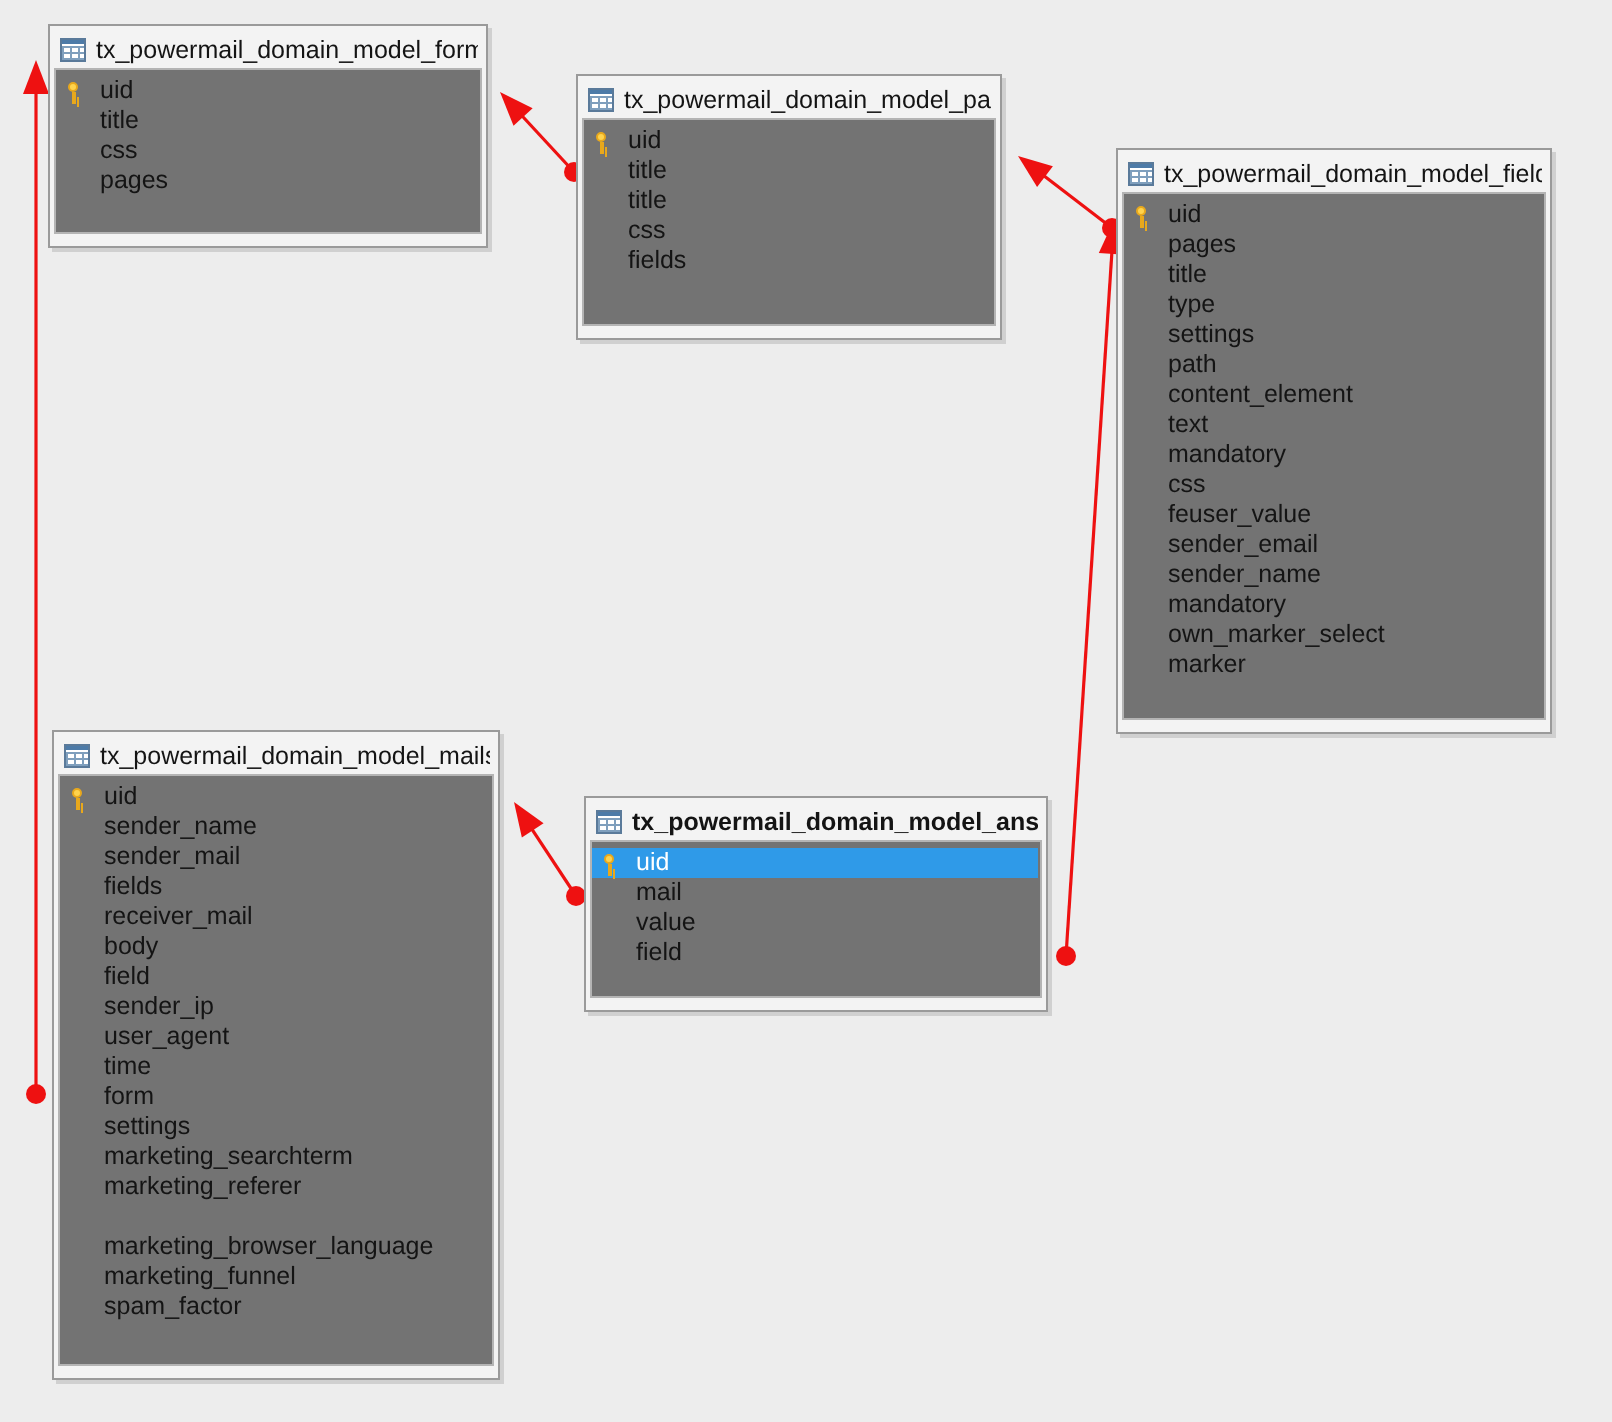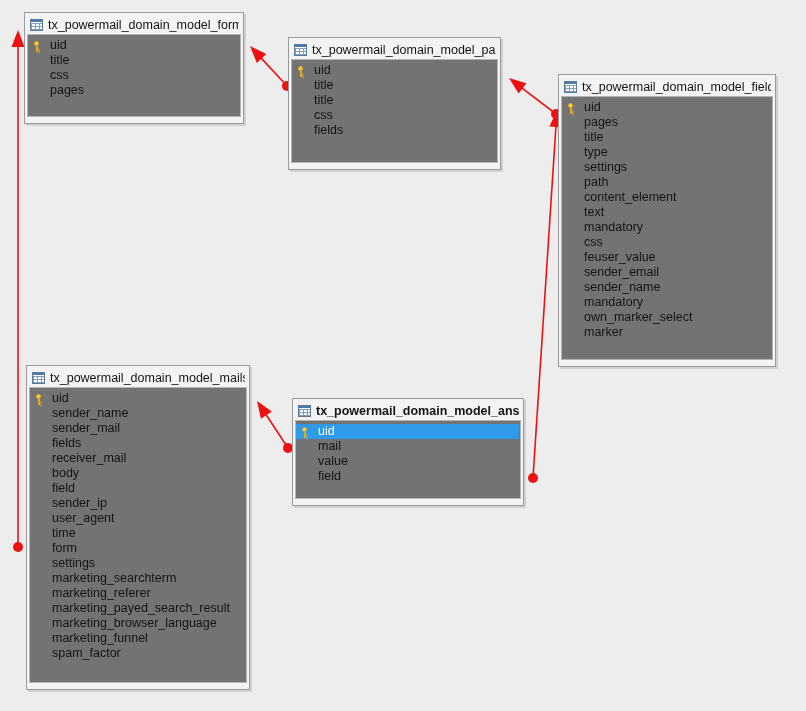--- a/index.html
+++ b/index.html
@@ -355,21 +355,20 @@
         <div class="attr">
           <span class="key-slot"></span>
           <span class="attr-label">marketing_searchterm</span>
         </div>
         <div class="attr">
           <span class="key-slot"></span>
           <span class="attr-label">marketing_referer</span>
         </div>
         <div class="attr">
           <span class="key-slot"></span>
-          <span class="attr-label">marketing_payed_search_result</span>
         </div>
         <div class="attr">
           <span class="key-slot"></span>
           <span class="attr-label">marketing_browser_language</span>
         </div>
         <div class="attr">
           <span class="key-slot"></span>
           <span class="attr-label">marketing_funnel</span>
         </div>
         <div class="attr">

